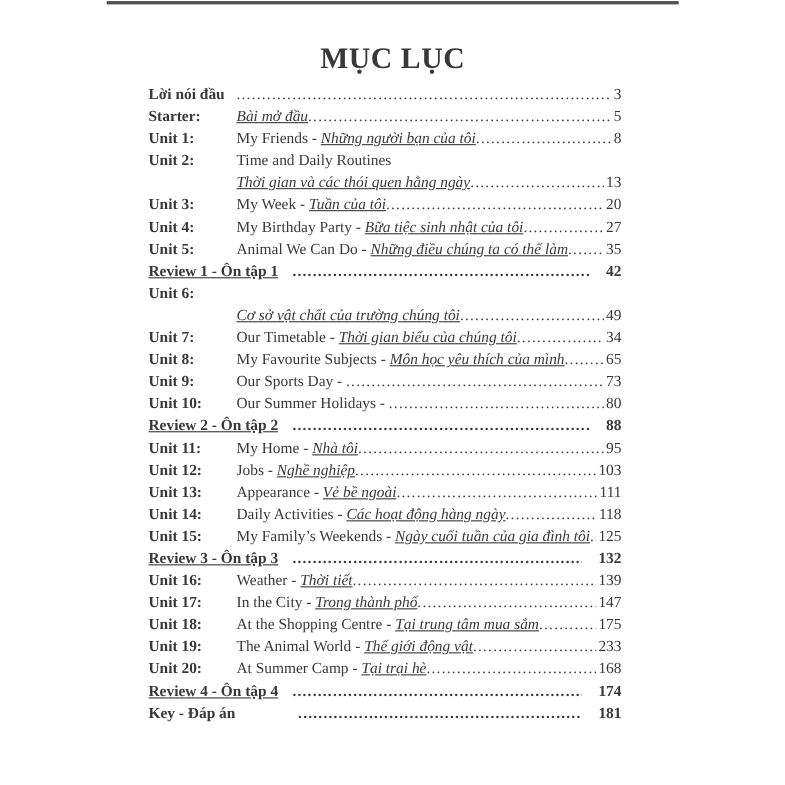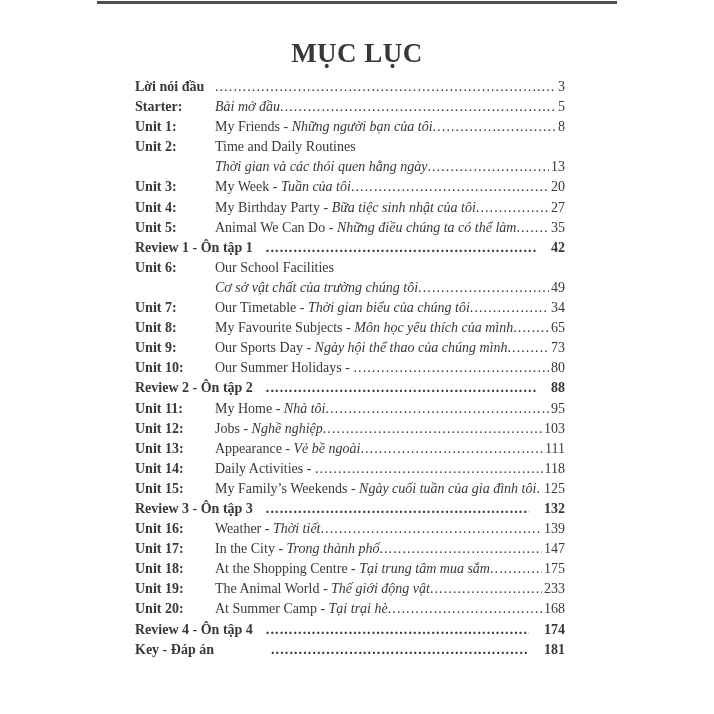--- a/index.html
+++ b/index.html
@@ -47,21 +47,21 @@
   }
   .toc-row span { white-space: pre; }
   .bold { font-weight: bold; gap: 13px; }
   .label {
     flex: 0 0 auto;
     min-width: 80px;
     font-weight: bold;
   }
   .text-en { flex: 0 0 auto; }
   .text-sep { flex: 0 0 auto; }
-  .text-vi, .rev-text { flex: 0 0 auto; }
+  .text-vi, .rev-text { flex: 0 0 auto; text-decoration: underline; }
   .text-vi { font-style: italic; }
   .key-gap { flex: 0 0 auto; display: inline-block; width: 30px; }
   .dots {
     flex: 1 1 auto;
     min-width: 0;
     overflow: hidden;
     letter-spacing: 1.1px;
   }
   .page-num {
     flex: 0 0 auto;
@@ -129,21 +129,20 @@
         <span class="dots">....................................................................................................................................................................................</span>
         <span class="page-num">35</span>
       </div>
       <div class="toc-row bold">
         <span class="rev-text">Review 1 - Ôn tập 1</span>
         <span class="dots">....................................................................................................................................................................................</span>
         <span class="page-num">42</span>
       </div>
       <div class="toc-row">
         <span class="label">Unit 6:</span>
-        <span class="text-en">Our School Facilities</span>
       </div>
       <div class="toc-row">
         <span class="label"></span>
         <span class="text-vi">Cơ sở vật chất của trường chúng tôi</span>
         <span class="dots">....................................................................................................................................................................................</span>
         <span class="page-num">49</span>
       </div>
       <div class="toc-row">
         <span class="label">Unit 7:</span>
         <span class="text-en">Our Timetable</span>
@@ -157,21 +156,20 @@
         <span class="text-en">My Favourite Subjects</span>
         <span class="text-sep"> - </span>
         <span class="text-vi">Môn học yêu thích của mình</span>
         <span class="dots">....................................................................................................................................................................................</span>
         <span class="page-num">65</span>
       </div>
       <div class="toc-row">
         <span class="label">Unit 9:</span>
         <span class="text-en">Our Sports Day</span>
         <span class="text-sep"> - </span>
-        <span class="text-vi">Ngày hội thể thao của chúng mình</span>
         <span class="dots">....................................................................................................................................................................................</span>
         <span class="page-num">73</span>
       </div>
       <div class="toc-row">
         <span class="label">Unit 10:</span>
         <span class="text-en">Our Summer Holidays</span>
         <span class="text-sep"> - </span>
         <span class="dots">....................................................................................................................................................................................</span>
         <span class="page-num">80</span>
       </div>
@@ -201,20 +199,21 @@
         <span class="text-en">Appearance</span>
         <span class="text-sep"> - </span>
         <span class="text-vi">Vẻ bề ngoài</span>
         <span class="dots">....................................................................................................................................................................................</span>
         <span class="page-num">111</span>
       </div>
       <div class="toc-row">
         <span class="label">Unit 14:</span>
         <span class="text-en">Daily Activities</span>
         <span class="text-sep"> - </span>
+        <span class="text-vi">Các hoạt động hàng ngày</span>
         <span class="dots">....................................................................................................................................................................................</span>
         <span class="page-num">118</span>
       </div>
       <div class="toc-row">
         <span class="label">Unit 15:</span>
         <span class="text-en">My Family’s Weekends</span>
         <span class="text-sep"> - </span>
         <span class="text-vi">Ngày cuối tuần của gia đình tôi</span>
         <span class="dots">....................................................................................................................................................................................</span>
         <span class="page-num">125</span>

